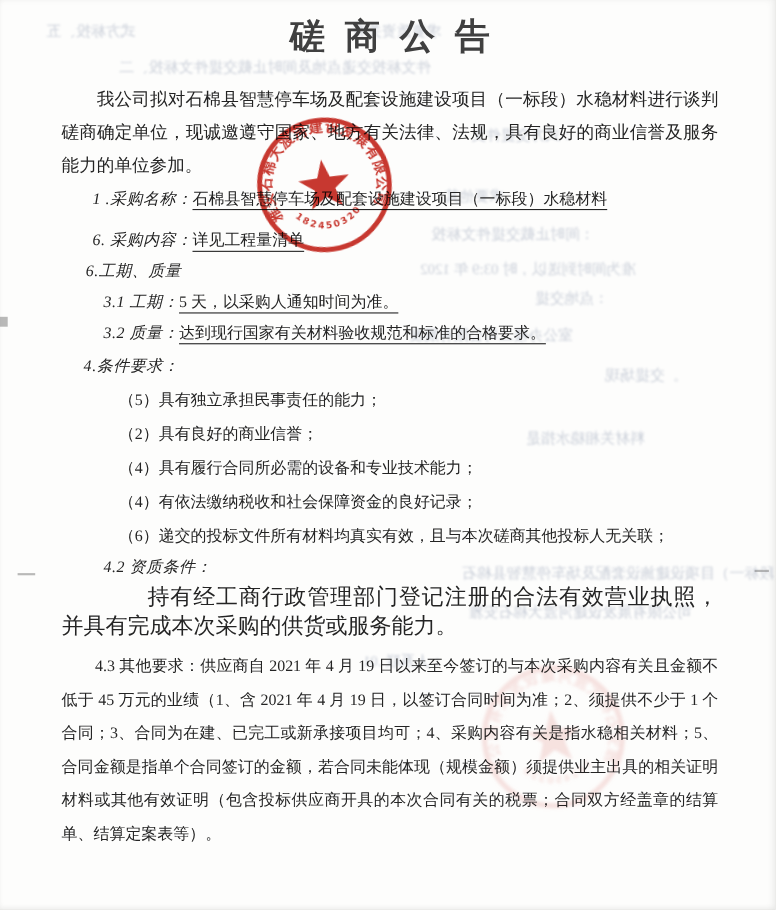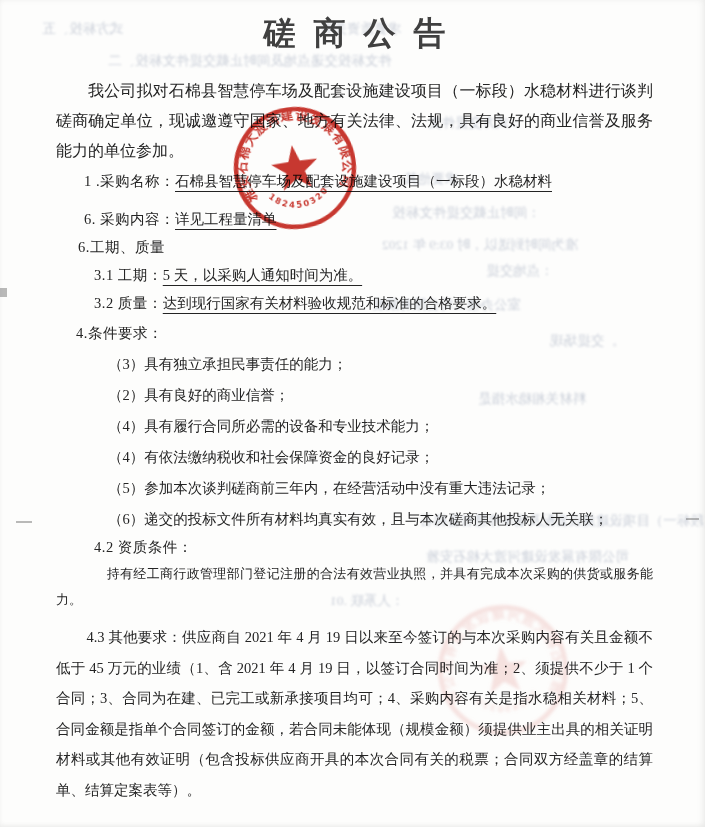--- a/index.html
+++ b/index.html
@@ -20,36 +20,36 @@
     font-weight:bold;text-align:center;
     letter-spacing:18px;text-indent:18px;
     color:#404040;
   }
   .intro{
     margin:22px 0 0 0;
     font-size:16px;line-height:30px;
     text-align:justify;text-indent:2em;
   }
   .row{font-size:14.5px;line-height:20px;white-space:nowrap;}
-  .row .lbl{letter-spacing:.5px;}
+  .row .lbl{letter-spacing:.5px;font-style:italic;}
   .u{text-decoration:underline;text-underline-offset:5px;text-decoration-thickness:1.2px;}
   .ind-a{padding-left:28px;margin-top:18px;}
   .ind-b{padding-left:22px;margin-top:8px;}
   .ind-c{padding-left:38px;margin-top:8px;}
   .ind-d{padding-left:20px;margin-top:10px;}
   .row.first{margin-top:5px;}
   .row.gap-lg{margin-top:18px;}
   .q{
     margin:11px 0 0 0;padding-left:52px;
     font-size:14.5px;line-height:20px;
   }
   .q:first-of-type{margin-top:10px;}
   .p42{
     margin:4px 0 0 0;
-    font-size:13px;line-height:26px;
+    font-size:20px;line-height:26px;
     text-align:justify;text-indent:3.9em;
   }
   .p43{
     margin:9px 0 0 0;
     font-size:14.5px;line-height:30.5px;
     text-align:justify;text-indent:2.1em;
   }
   
   .seal{
     position:absolute;left:222px;top:104px;
@@ -130,25 +130,24 @@
 
     <div class="row ind-c">
       <span class="lbl">3.2 质量：</span><span class="u">达到现行国家有关材料验收规范和标准的合格要求。</span>
     </div>
 
     <div class="row ind-d">
       <span class="lbl">4.条件要求：</span>
     </div>
 
 
-    <p class="q">（3）具有独立承担民事责任的能力；</p>
+    <p class="q">（5）具有独立承担民事责任的能力；</p>
     <p class="q">（2）具有良好的商业信誉；</p>
     <p class="q">（4）具有履行合同所必需的设备和专业技术能力；</p>
     <p class="q">（4）有依法缴纳税收和社会保障资金的良好记录；</p>
-    <p class="q">（5）参加本次谈判磋商前三年内，在经营活动中没有重大违法记录；</p>
     <p class="q">（6）递交的投标文件所有材料均真实有效，且与本次磋商其他投标人无关联；</p>
 
     <div class="row ind-c">
       <span class="lbl">4.2 资质条件：</span>
     </div>
     <p class="p42">持有经工商行政管理部门登记注册的合法有效营业执照，并具有完成本次采购的供货或服务能力。</p>
 
     <p class="p43">4.3 其他要求：供应商自 2021 年 4 月 19 日以来至今签订的与本次采购内容有关且金额不低于 45 万元的业绩（1、含 2021 年 4 月 19 日，以签订合同时间为准；2、须提供不少于 1 个合同；3、合同为在建、已完工或新承接项目均可；4、采购内容有关是指水稳相关材料；5、合同金额是指单个合同签订的金额，若合同未能体现（规模金额）须提供业主出具的相关证明材料或其他有效证明（包含投标供应商开具的本次合同有关的税票；合同双方经盖章的结算单、结算定案表等）。</p>
   </div>
 

